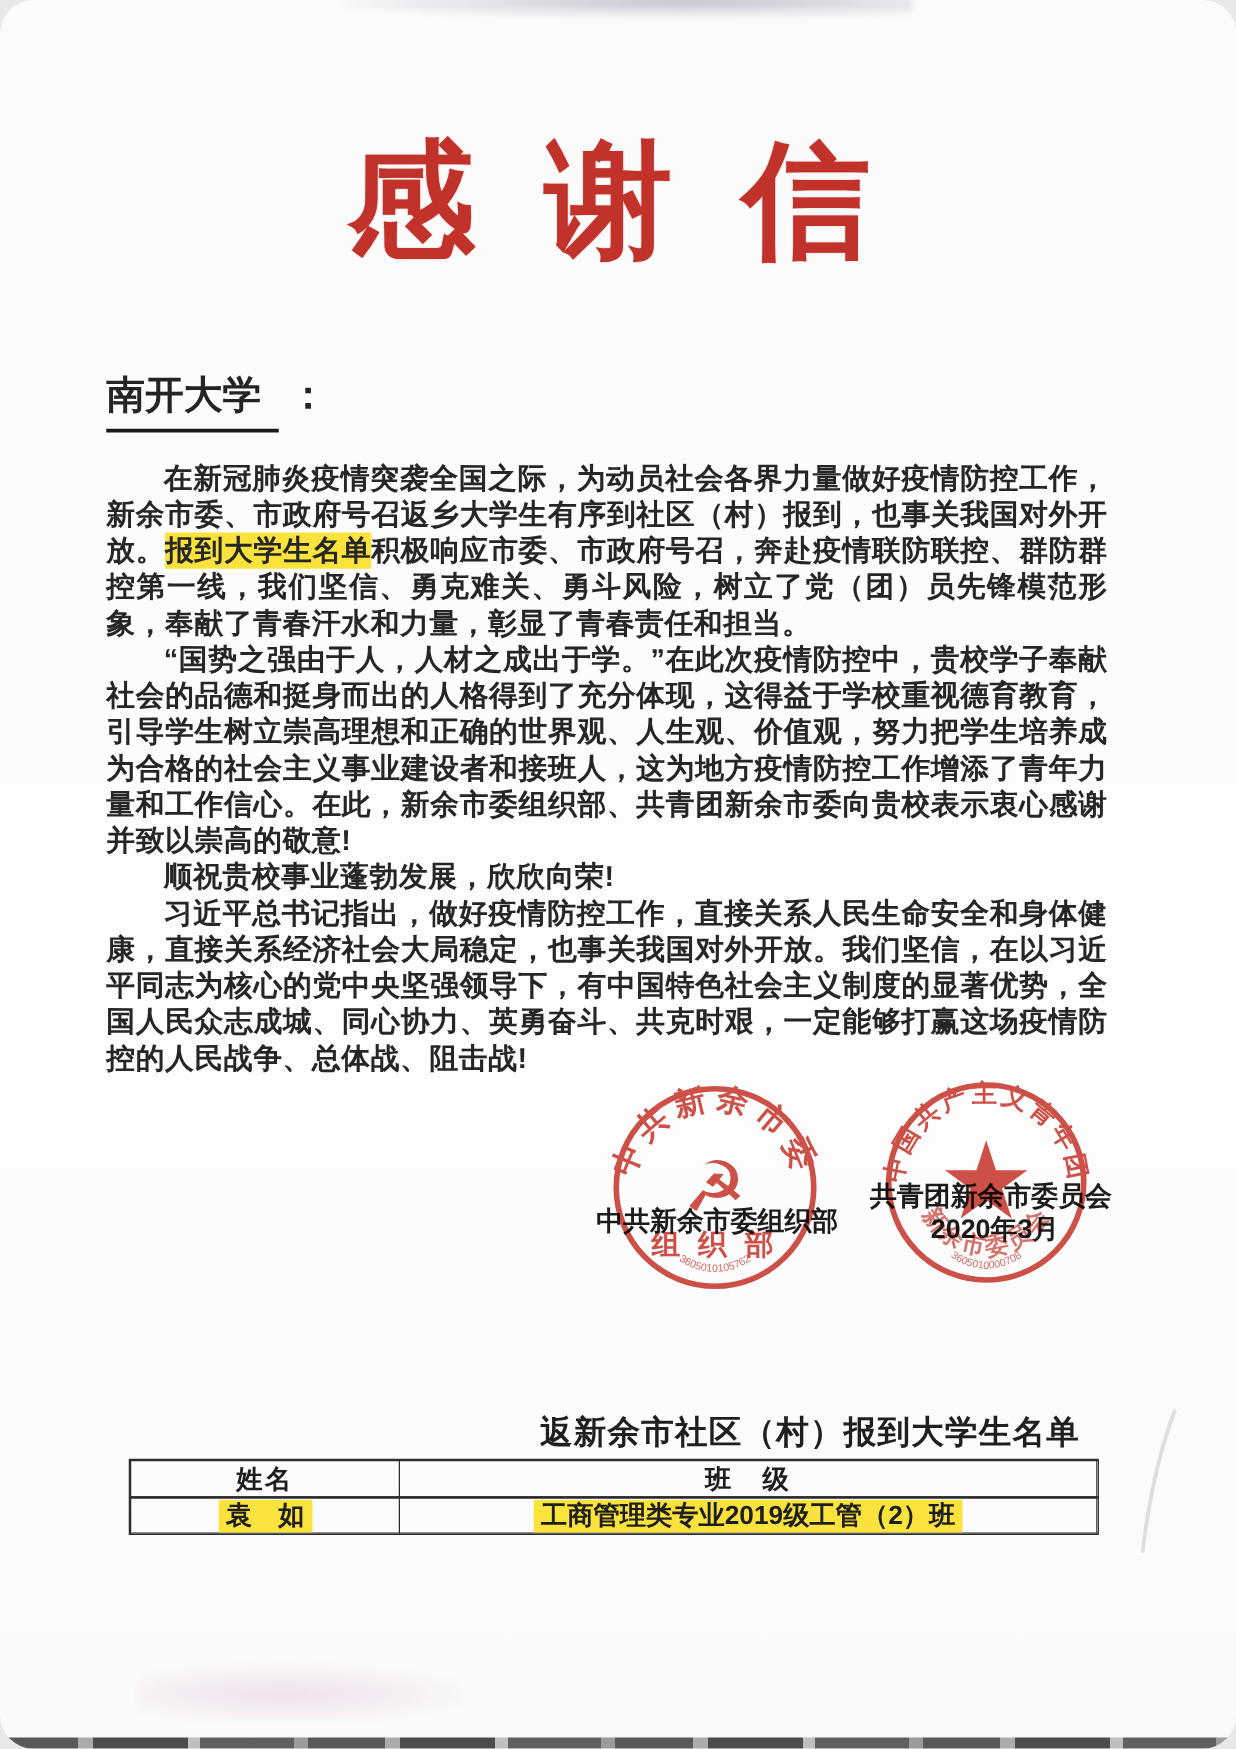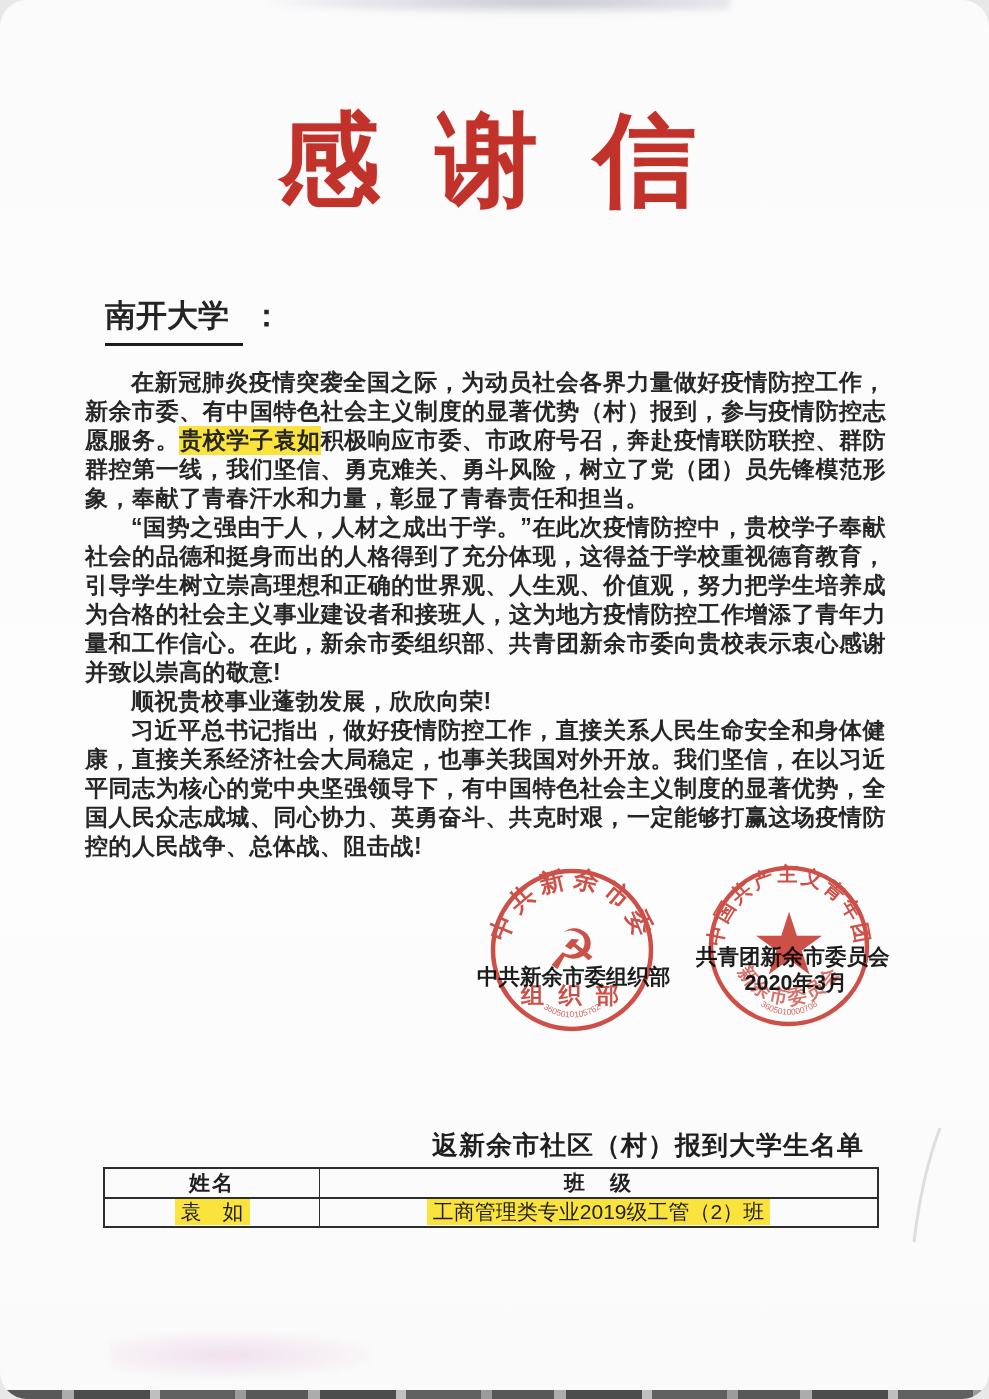--- a/index.html
+++ b/index.html
@@ -40,21 +40,21 @@
   
   .doc-title {
     position:absolute; left:278px; top:104px;
     font-size:102px; line-height:1.1; font-weight:bold;
     letter-spacing:56px; white-space:nowrap;
     color:#c1322a;
     text-shadow:0 0 1px rgba(193,50,42,.6);
   }
 
   
-  .salutation { position:absolute; left:85px; top:295px; font-size:31px; font-weight:bold;margin-left:20px; }
+  .salutation { position:absolute; left:85px; top:295px; font-size:31px; font-weight:bold; }
   .salutation .name {
     display:inline-block; border-bottom:3px solid #1b1b1b; padding:0 14px 6px 0;
   }
   .salutation .colon { display:inline-block; margin-left:8px; }
 
   
   .body-text {
     position:absolute; left:85px; top:368px; width:801px;
     font-size:23px; line-height:29px; text-align:justify;
     font-weight:600; color:#262626; letter-spacing:.5px;
@@ -82,40 +82,40 @@
   }
   .roster {
     position:absolute; left:104px; top:1168px; width:774px;
     border-collapse:collapse; table-layout:fixed;
   }
   .roster th, .roster td {
     border:1.6px solid #2d2d2d; text-align:center; padding:0;
     height:27px; font-size:21px; color:#1e1e1e;
   }
   .roster th { font-weight:600; letter-spacing:2px; }
-  .roster td { font-weight:normal; }
+  .roster td { font-weight:bold; }
   .roster .col-name { width:214px;margin-left:20px; }
   .roster tr, .roster { box-shadow:0 0 0 1px #2d2d2d; }
   .cell-hl { background:#fbe33d; padding:1px 6px 2px; }
 </style>
 </head>
 <body>
 
 <div class="page">
 
   <div class="smudge-top"></div>
 
   <div class="doc-title">感谢信</div>
 
   <div class="salutation">
     <span class="name">南开大学</span><span class="colon">：</span>
   </div>
 
   <div class="body-text">
-    <p><span>在新冠肺炎疫情突袭全国之际，为动员社会各界力量做好疫情防控工作，新余市委、有中国特色社会主义制度的显著优势（村）报到，参与疫情防控志愿服务。</span><span class="hl">贵校学子袁如</span><span>积极响应市委、市政府号召，奔赴疫情联防联控、群防群控第一线，我们坚信、勇克难关、勇斗风险，树立了党（团）员先锋模范形象，奉献了青春汗水和力量，彰显了青春责任和担当。</span></p>
+    <p><span>在新冠肺炎疫情突袭全国之际，为动员社会各界力量做好疫情防控工作，新余市委、市政府号召返乡大学生有序到社区（村）报到，也事关我国对外开放。</span><span class="hl">报到大学生名单</span><span>积极响应市委、市政府号召，奔赴疫情联防联控、群防群控第一线，我们坚信、勇克难关、勇斗风险，树立了党（团）员先锋模范形象，奉献了青春汗水和力量，彰显了青春责任和担当。</span></p>
     <p>“国势之强由于人，人材之成出于学。”在此次疫情防控中，贵校学子奉献社会的品德和挺身而出的人格得到了充分体现，这得益于学校重视德育教育，引导学生树立崇高理想和正确的世界观、人生观、价值观，努力把学生培养成为合格的社会主义事业建设者和接班人，这为地方疫情防控工作增添了青年力量和工作信心。在此，新余市委组织部、共青团新余市委向贵校表示衷心感谢并致以崇高的敬意!</p>
     <p>顺祝贵校事业蓬勃发展，欣欣向荣!</p>
     <p>习近平总书记指出，做好疫情防控工作，直接关系人民生命安全和身体健康，直接关系经济社会大局稳定，也事关我国对外开放。我们坚信，在以习近平同志为核心的党中央坚强领导下，有中国特色社会主义制度的显著优势，全国人民众志成城、同心协力、英勇奋斗、共克时艰，一定能够打赢这场疫情防控的人民战争、总体战、阻击战!</p>
   </div>
 
   <div class="sig sig-org1">中共新余市委组织部</div>
   <div class="sig sig-org2">共青团新余市委员会</div>
   <div class="sig sig-date">2020年3月</div>
 
   <svg class="stamp stamp-left" width="172" height="172" viewBox="0 0 172 172">

